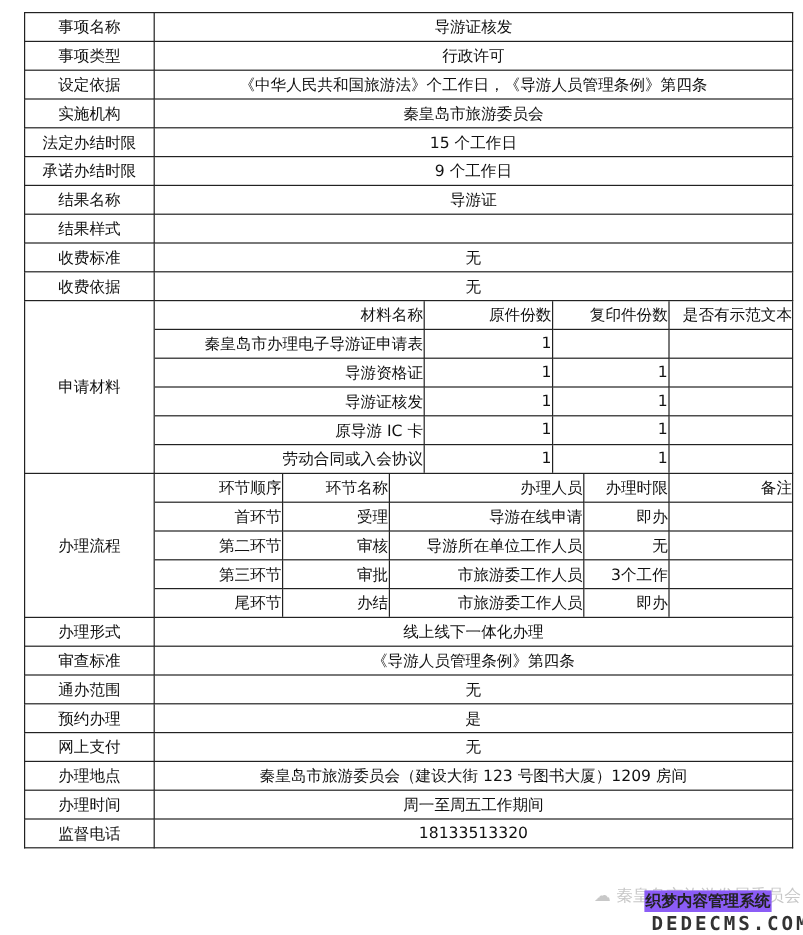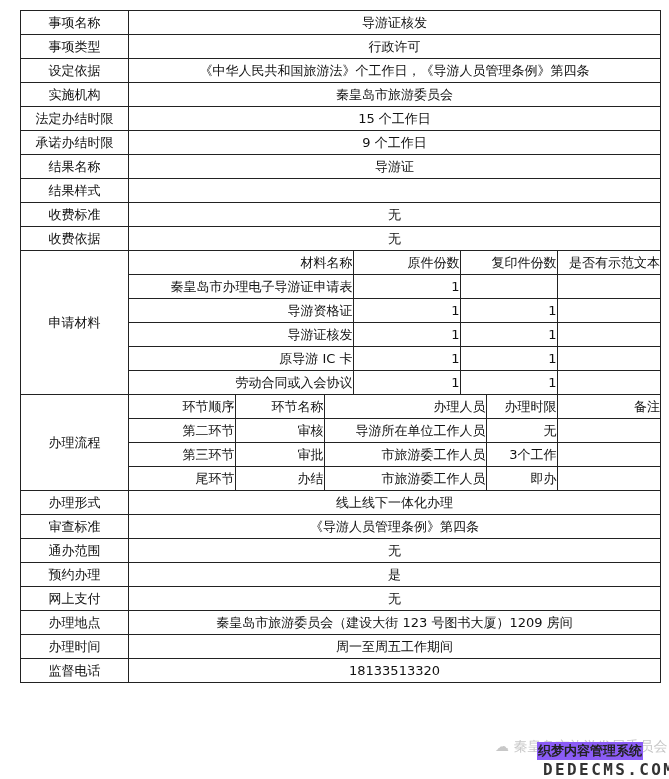--- a/index.html
+++ b/index.html
@@ -138,20 +138,27 @@
             </colgroup>
           <tbody>
             <tr>
               <td>环节顺序</td>
               <td>环节名称</td>
               <td>办理人员</td>
               <td>办理时限</td>
               <td>备注</td>
             </tr>
             <tr>
+              <td>首环节</td>
+              <td>受理</td>
+              <td>导游在线申请</td>
+              <td>即办</td>
+              <td></td>
+            </tr>
+            <tr>
               <td>第二环节</td>
               <td>审核</td>
               <td>导游所在单位工作人员</td>
               <td>无</td>
               <td></td>
             </tr>
             <tr>
               <td>第三环节</td>
               <td>审批</td>
               <td>市旅游委工作人员</td>

